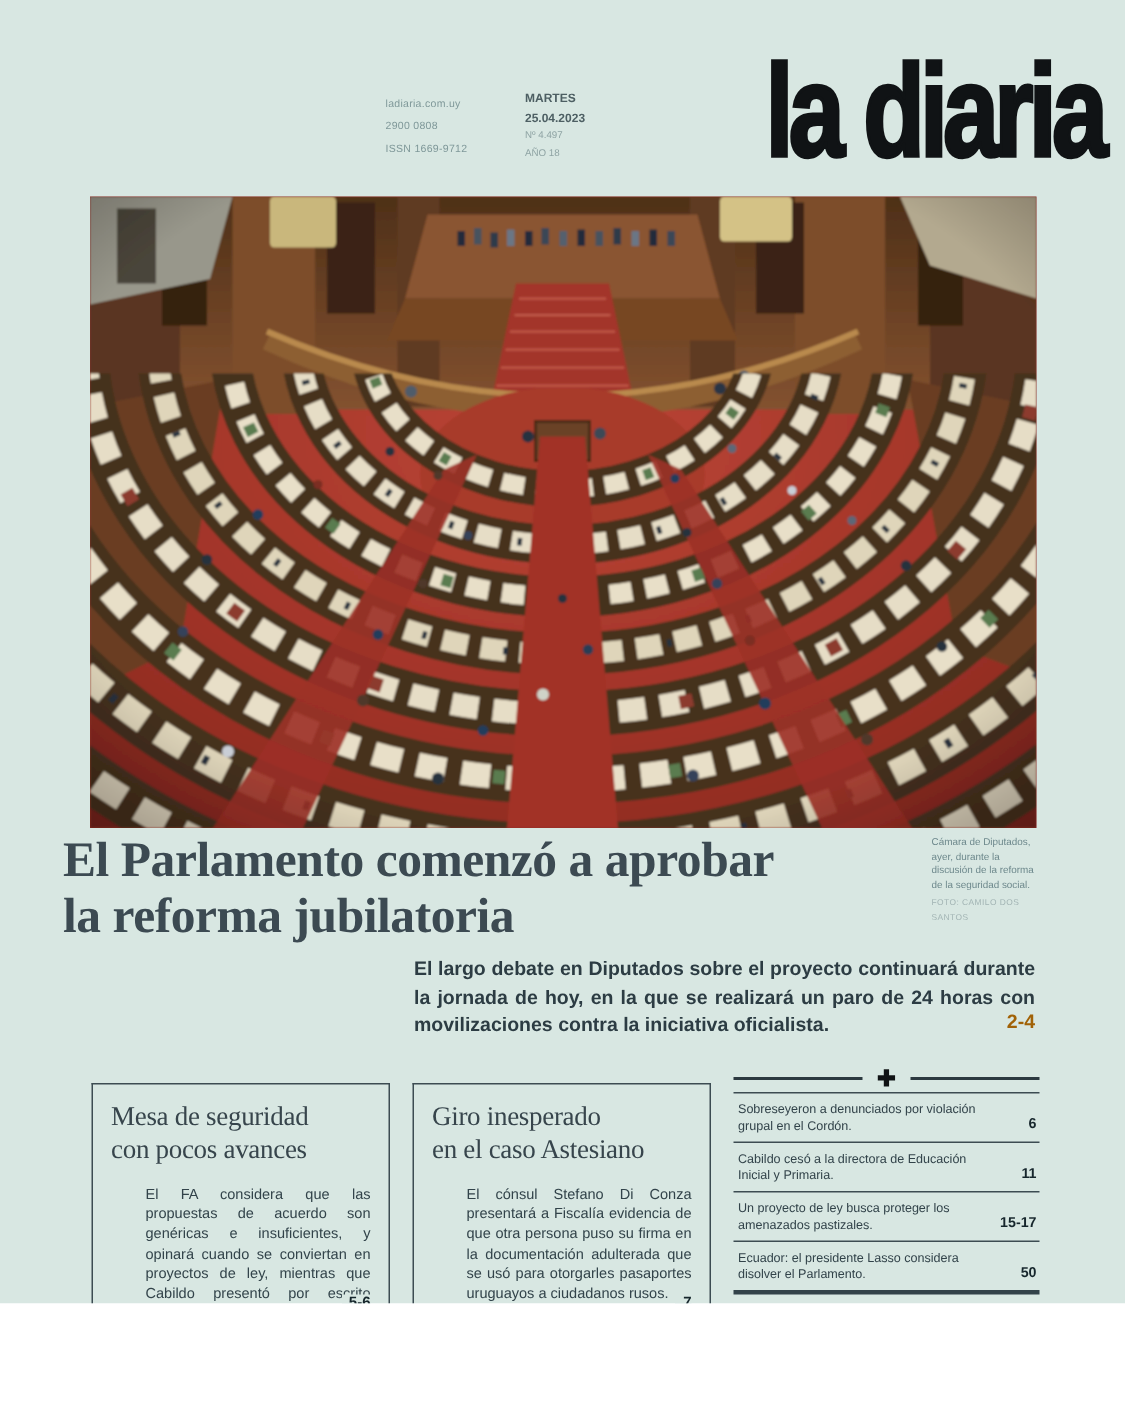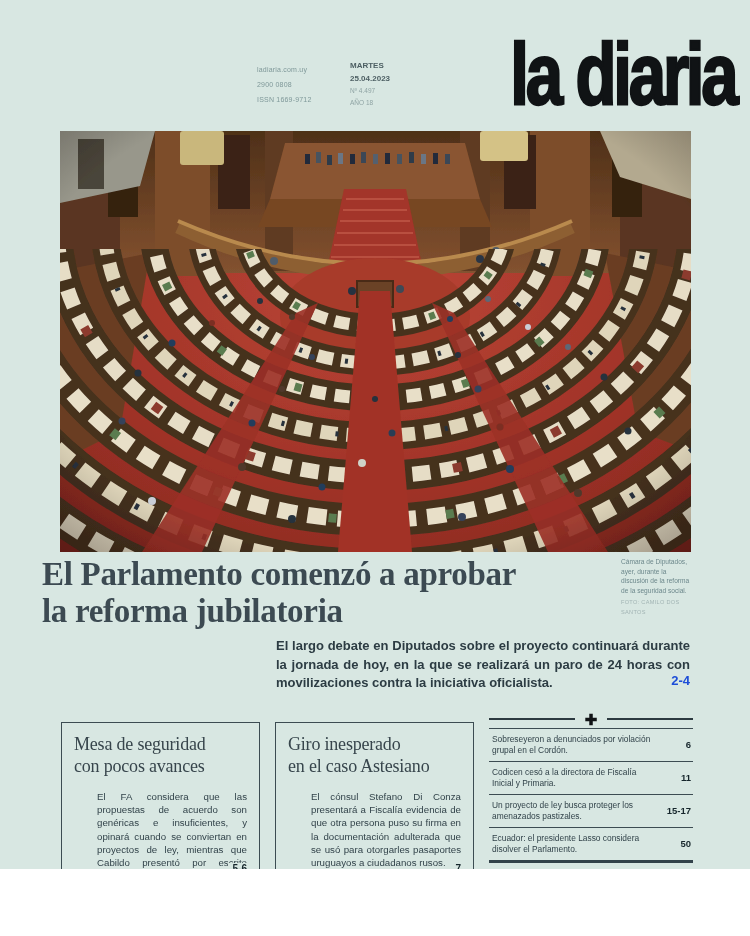--- a/index.html
+++ b/index.html
@@ -51,21 +51,21 @@
   .photo-credit{
     margin-top:3px;font-size:5.6px;color:#a2b4b4;letter-spacing:.3px;
     text-transform:uppercase;
   }
   .deck{
     position:absolute;left:248px;top:637px;width:414px;
     font-size:13px;line-height:18.5px;font-weight:bold;
     color:#2c3c43;text-align:justify;margin-left:28px;
   }
   .deck .pages{
-    position:absolute;right:0;bottom:2px;color:#1d4ed8;
+    position:absolute;right:0;bottom:2px;color:#a16207;
     background:#d8e7e2;padding-left:6px;
   }
   
   .story-box{
     position:absolute;top:722px;height:163px;width:199px;
     border:1.2px solid #3c4c52;border-bottom:2.6px solid #33434a;
     box-sizing:border-box;padding:11px 12px 10px 12px;
   }
   .story-box.left{left:61px;}
   .story-box.mid{left:275px;}
@@ -87,21 +87,21 @@
     position:absolute;left:489px;top:710px;width:204px;
   }
   .briefs-head{
     display:flex;align-items:center;height:18px;
   }
   .briefs-head .rule{flex:1;height:2px;background:#2c3a40;}
   .briefs-head .plus{
     padding:0 10px;font-size:15px;line-height:1;color:#101315;font-weight:bold;
   }
   .brief-row{
-    display:flex;align-items:center;justify-content:space-between;
+    display:flex;align-items:flex-end;justify-content:space-between;
     border-top:1.4px solid #3c4c52;
     padding:5px 2px 5px 3px;min-height:21px;
   }
   .brief-row:first-of-type{border-top:none;}
   .briefs .bottom-rule{height:2.6px;background:#33434a;}
   .brief-text{
     width:160px;font-size:8.4px;line-height:11px;color:#32434a;
   }
   .brief-page{
     font-size:9.5px;font-weight:bold;color:#16262c;padding-bottom:1px;
@@ -329,21 +329,21 @@
       <div class="rule"></div>
       <div class="plus">✚</div>
       <div class="rule"></div>
     </div>
 
     <div class="brief-row">
       <div class="brief-text">Sobreseyeron a denunciados por violación grupal en el Cordón.</div>
       <div class="brief-page">6</div>
     </div>
     <div class="brief-row">
-      <div class="brief-text">Codicen cesó a la directora de Fiscalía Inicial y Primaria.</div>
+      <div class="brief-text">Cabildo cesó a la directora de Educación Inicial y Primaria.</div>
       <div class="brief-page">11</div>
     </div>
     <div class="brief-row">
       <div class="brief-text">Un proyecto de ley busca proteger los amenazados pastizales.</div>
       <div class="brief-page">15-17</div>
     </div>
     <div class="brief-row">
       <div class="brief-text">Ecuador: el presidente Lasso considera disolver el Parlamento.</div>
       <div class="brief-page">50</div>
     </div>

